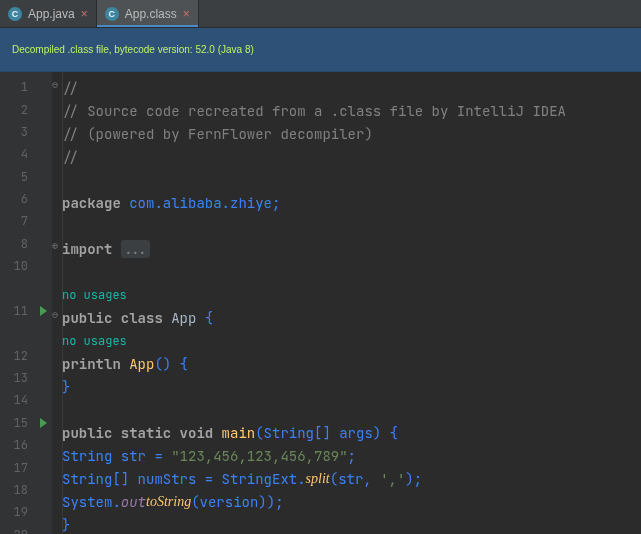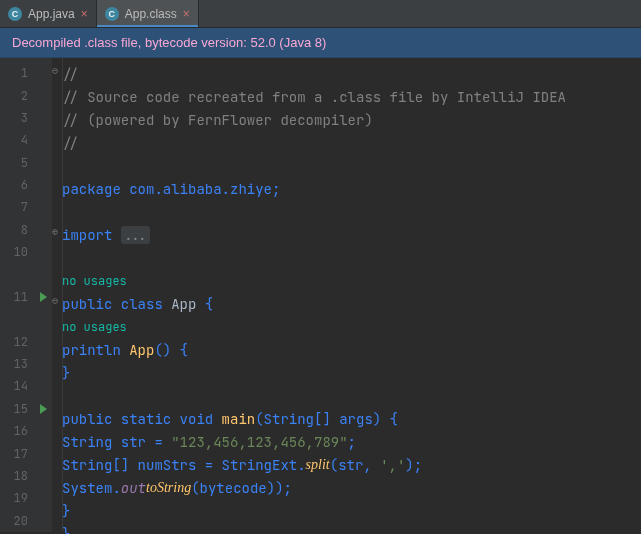--- a/index.html
+++ b/index.html
@@ -37,24 +37,24 @@
     width: 14px; height: 14px; border-radius: 50%;
     background: #3e86a0;
     display: inline-flex; align-items: center; justify-content: center;
     color: #e8f2f4; font-size: 9px; font-weight: bold;
     font-family: Arial, sans-serif;
   }
 
   
   .banner {
     background: #2d5177;
-    color: #f9a8d4;
+    color: #bef264;
     font-family: "Segoe UI", Arial, sans-serif;
-    font-size: 13px;
-    padding: 7px 12px;
+    font-size: 10px;
+    padding: 16px 12px;
     border-bottom: 1px solid #264766;
   }
 
   
   .editor {
     display: flex;
     height: calc(534px - 28px - 32px);
     background: #2b2b2b;
   }
   .gutter {
@@ -114,21 +114,21 @@
   }
   .guide {
     position: absolute;
     top: 0; bottom: 0;
     width: 1px;
     background: #3a3a3a;
   }
 
   
   .c-comment { color: #808080; }
-  .c-keyword { color: #3b82f6; }
+  .c-keyword { color: #a3a3a3; font-weight: bold; }
   .c-class   { color: #a9b7c6; }
   .c-method  { color: #ffc66d; }
   .c-string  { color: #6a8759; }
   .c-static  { color: #9876aa; font-style: italic; }
   .c-staticm { color: #ffc66d; font-style: italic; font-family: Liberation Serif, serif; }
   .c-default { color: #3b82f6; }
   .c-hint    { color: #14b8a6; font-size: 12px; }
   .c-folded  { color: #808080; background: #3c3f41; border-radius: 3px; padding: 0 2px; }
 </style>
 </head>
@@ -259,17 +259,17 @@
     <div class="code-line"></div>
     <div class="code-line"><span class="c-hint">no usages</span></div>
     <div class="code-line"><span class="fold-mark">⊖</span><span class="c-keyword">public class </span><span class="c-class">App</span><span class="c-default"> {</span></div>
     <div class="code-line">    <span class="c-hint">no usages</span></div>
     <div class="code-line">    <span class="c-keyword">println </span><span class="c-method">App</span><span class="c-default">() {</span></div>
     <div class="code-line">    <span class="c-default">}</span></div>
     <div class="code-line"></div>
     <div class="code-line">    <span class="c-keyword">public static void </span><span class="c-method">main</span><span class="c-default">(String[] args) {</span></div>
     <div class="code-line">        <span class="c-default">String str = </span><span class="c-string">"123,456,123,456,789"</span><span class="c-default">;</span></div>
     <div class="code-line">        <span class="c-default">String[] numStrs = StringExt.</span><span class="c-staticm">split</span><span class="c-default">(str, </span><span class="c-string">','</span><span class="c-default">);</span></div>
-    <div class="code-line">        <span class="c-default">System.</span><span class="c-static">out</span><span class="c-staticm">toString</span><span class="c-default">(bytecode));</span></div>
+    <div class="code-line">        <span class="c-default">System.</span><span class="c-static">out</span><span class="c-staticm">toString</span><span class="c-default">(version));</span></div>
     <div class="code-line">    <span class="c-default">}</span></div>
     <div class="code-line"><span class="c-default">}</span></div>
   </div>
 </div>
 
 </body></html>

